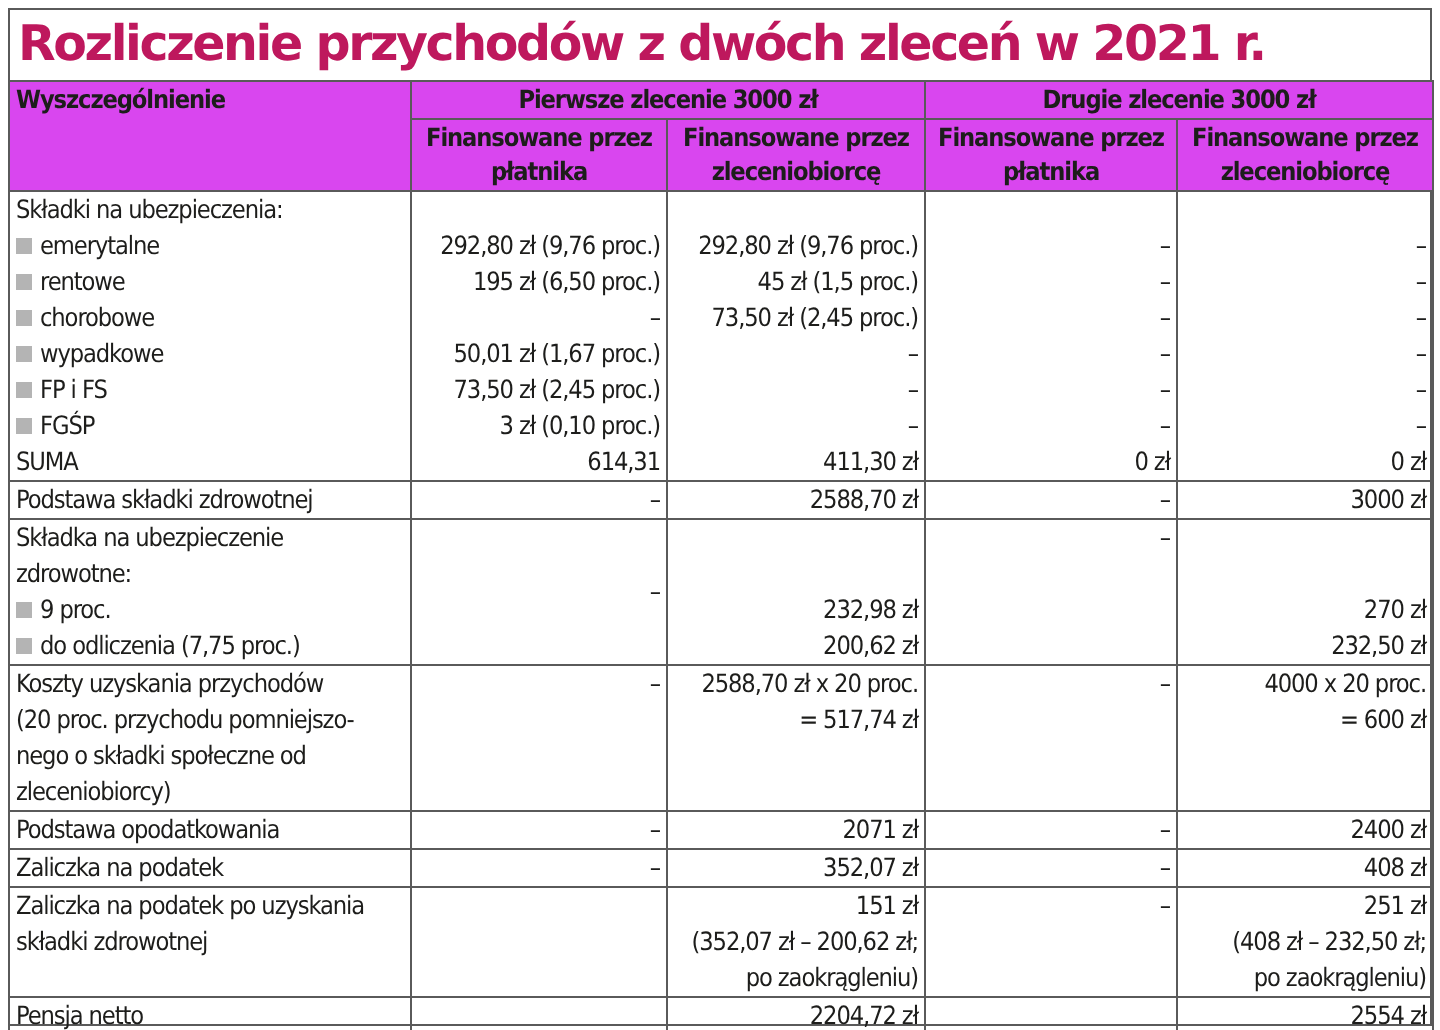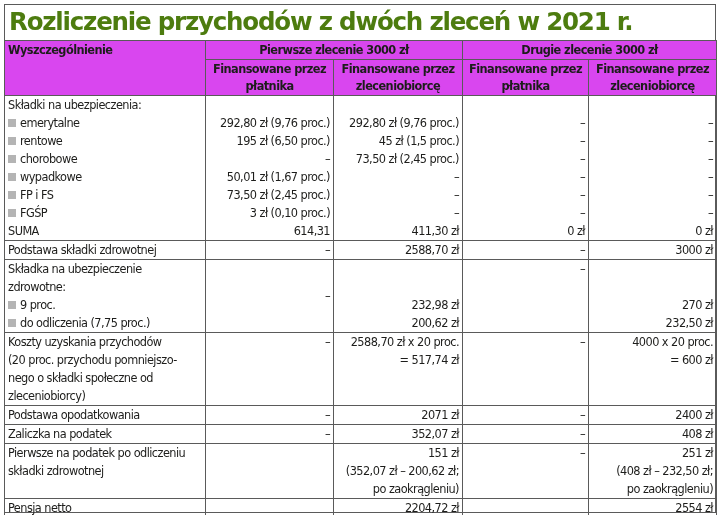--- a/index.html
+++ b/index.html
@@ -3,21 +3,21 @@
 <meta charset="utf-8">
 <style>
   html, body { margin:0; padding:0; background:#ffffff; }
   body { width:720px; height:515px; position:relative; overflow:hidden;
          font-family:"DejaVu Sans Condensed","DejaVu Sans","Liberation Sans",sans-serif; color:#1d1d1b; }
   .frame { position:absolute; left:4px; top:4px; width:712px; height:509px;
            border:1px solid #5a5a5a; box-sizing:border-box; }
   .title { position:absolute; left:5px; top:4px; width:710px; height:36px;
            font-family:"DejaVu Sans","Liberation Sans",sans-serif;
            font-size:24.5px; font-weight:bold; letter-spacing:-1.2px; line-height:36px;
-           padding-left:4px; box-sizing:border-box; color:#4d7c0f; }
+           padding-left:4px; box-sizing:border-box; color:#be185d; }
   table { position:absolute; left:4px; top:40px; width:712px; border-collapse:collapse;
           table-layout:fixed; font-size:12.6px; letter-spacing:-0.55px; line-height:18px; }
   td, th { border:1px solid #5a5a5a; padding:0 3px; vertical-align:top; }
   thead th { background:#d946ef; font-weight:bold; text-align:center; line-height:17px; }
   thead th.first { text-align:left; }
   tbody td.label { text-align:left;margin-top:28px; }
   tbody td.val { text-align:right; }
   .line { display:block; white-space:nowrap; }
   .bullet { display:inline-block; width:8px; height:8px; background:#b4b4b4; margin-right:4px; vertical-align:0px; }
   .vmid { vertical-align:middle !important; }
@@ -177,21 +177,21 @@
     <tr>
       <td class="label">Zaliczka na podatek</td>
       <td class="val">–</td>
       <td class="val">352,07 zł</td>
       <td class="val">–</td>
       <td class="val">408 zł</td>
     </tr>
 
     <tr>
       <td class="label">
-        <span class="line">Pierwsze na podatek po odliczeniu</span>
+        <span class="line">Zaliczka na podatek po uzyskania</span>
         <span class="line">składki zdrowotnej</span>
       </td>
       <td class="val"></td>
       <td class="val">
         <span class="line">151 zł</span>
         <span class="line">(352,07 zł – 200,62 zł;</span>
         <span class="line">po zaokrągleniu)</span>
       </td>
       <td class="val">–</td>
       <td class="val">

